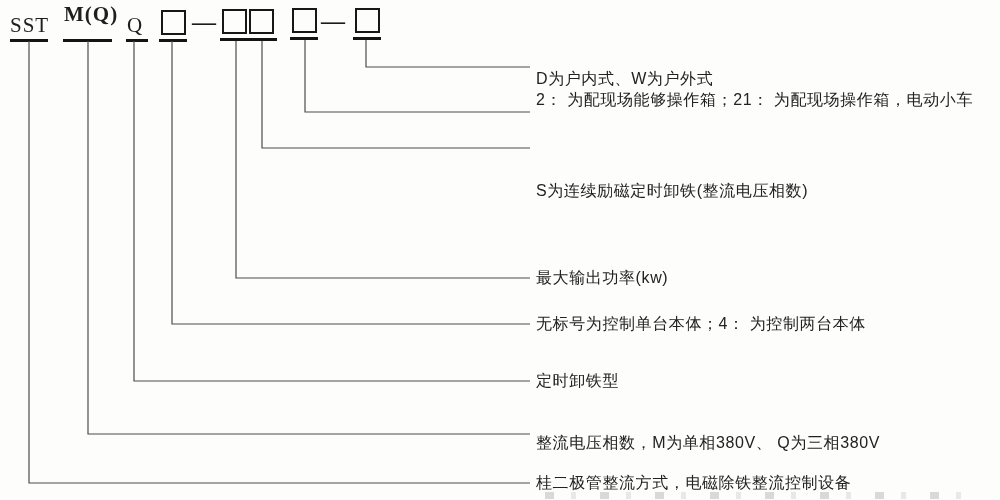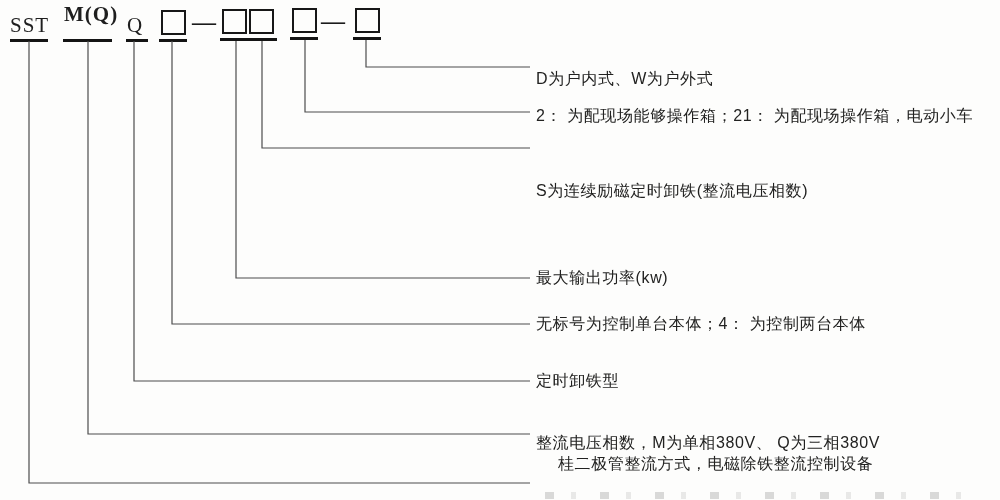--- a/index.html
+++ b/index.html
@@ -110,23 +110,23 @@
     <polyline points="305,40 305,112 530,112"></polyline>
     <polyline points="262,41 262,148 530,148"></polyline>
     <polyline points="236,41 236,278 530,278"></polyline>
     <polyline points="172,41 172,324 530,324"></polyline>
     <polyline points="134,41 134,381 530,381"></polyline>
     <polyline points="88,41 88,434 530,434"></polyline>
     <polyline points="29,41 29,483 530,483"></polyline>
   </svg>
 
   <div class="label" style="top:57px;margin-top:12px;">D为户内式、W为户外式</div>
-  <div class="label" style="top:106px;">2： 为配现场能够操作箱；21： 为配现场操作箱，电动小车</div>
+  <div class="label" style="top:90px;">2： 为配现场能够操作箱；21： 为配现场操作箱，电动小车</div>
   <div class="label" style="top:181px;">S为连续励磁定时卸铁(整流电压相数)</div>
   <div class="label" style="top:268px;">最大输出功率(kw)</div>
   <div class="label" style="top:314px;">无标号为控制单台本体；4： 为控制两台本体</div>
   <div class="label" style="top:371px;">定时卸铁型</div>
   <div class="label" style="top:424px;margin-top:9px;">整流电压相数，M为单相380V、 Q为三相380V</div>
-  <div class="label" style="top:454px;margin-left:22px;">桂二极管整流方式，电磁除铁整流控制设备</div>
+  <div class="label" style="top:473px;">桂二极管整流方式，电磁除铁整流控制设备</div>
 
   <div class="artifact"></div>
 
 </div>
 
 </body></html>

